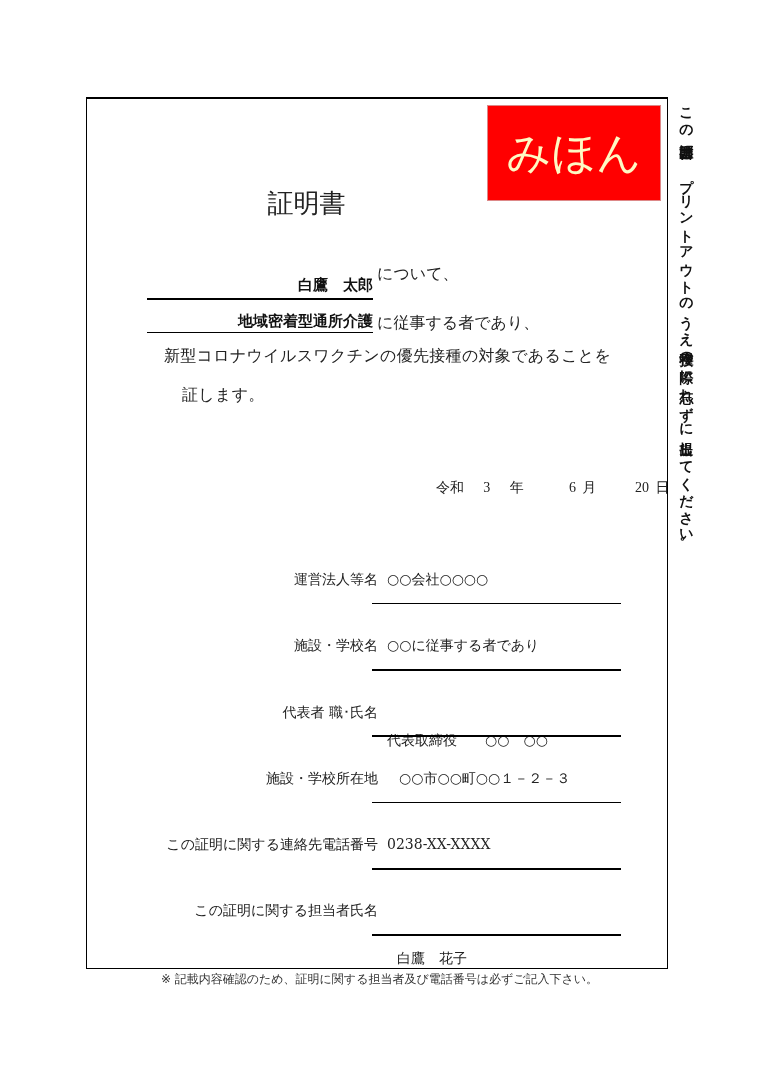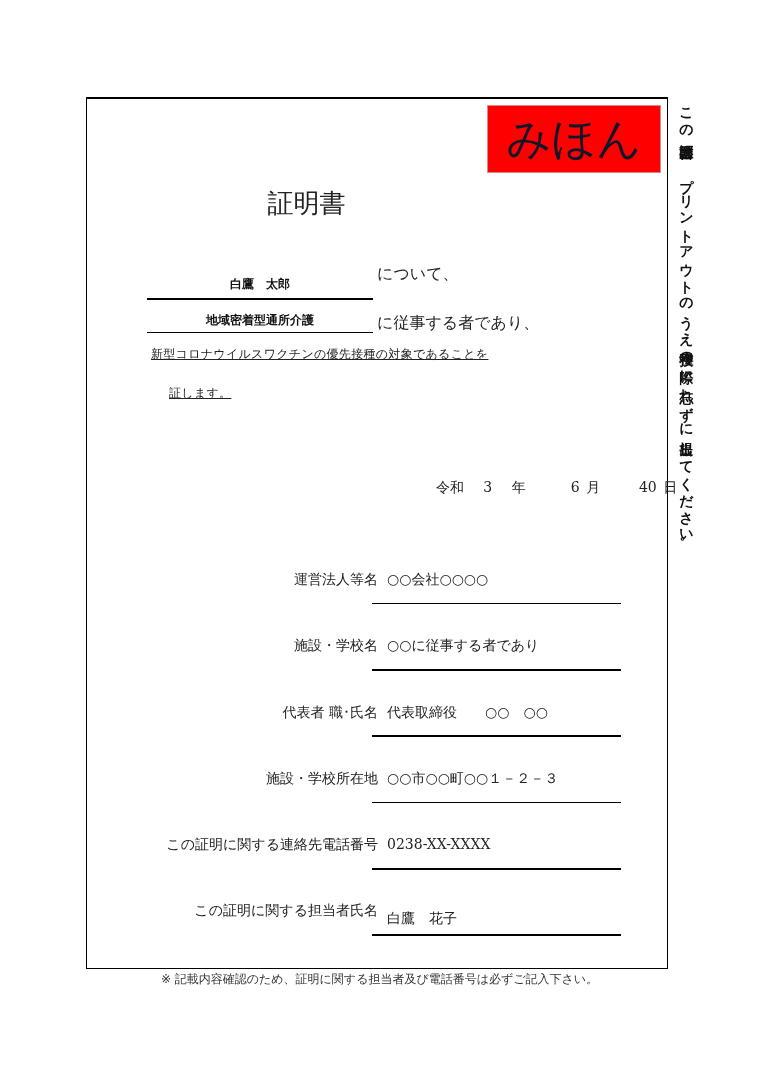--- a/index.html
+++ b/index.html
@@ -1,36 +1,36 @@
 <!DOCTYPE html>
 <html><head>
 <meta charset="utf-8">
 <style>
   html, body { margin:0; padding:0; background:#ffffff; }
   body { width:759px; height:1073px; position:relative; overflow:hidden;
          font-family:"DejaVu Serif","Liberation Serif",serif; color:#222; }
   .frame { position:absolute; left:86px; top:97px; width:582px; height:872px;
            border-top:2px solid #000; border-left:1px solid #000; border-right:1px solid #000;
            border-bottom:1px solid #000; box-sizing:border-box; }
-  .sample { position:absolute; left:487px; top:105px; width:174px; height:68px;
-            background:#ff0000; color:#0f172a; display:flex; align-items:center; justify-content:center;
+  .sample { position:absolute; left:487px; top:105px; width:174px; height:96px;
+            background:#ff0000; color:#fef9c3; display:flex; align-items:center; justify-content:center;
             font-family:"DejaVu Sans","Liberation Sans",sans-serif; font-size:44px;
             border:1px solid #d88; box-sizing:border-box; }
   .title { position:absolute; left:0; width:613px; top:186px; text-align:center; font-size:26px;
            font-family:"DejaVu Sans","Liberation Sans",sans-serif; color:#222; }
-  .fillrow { position:absolute; left:147px; width:226px; text-align:center; font-weight:bold;
-             font-family:"DejaVu Sans","Liberation Sans",sans-serif; font-size:12px; color:#111; }
+  .fillrow { position:absolute; left:147px; width:226px; text-align:right; font-weight:bold;
+             font-family:"DejaVu Sans","Liberation Sans",sans-serif; font-size:15px; color:#111; }
   .fillrow.r1 { top:276px; height:22px; border-bottom:2px solid #000; }
   .fillrow.r2 { top:312px; height:20px; border-bottom:1.5px solid #000; }
   .after { position:absolute; left:377px; font-size:16px; }
   .after.a1 { top:264px; } .after.a2 { top:313px; }
-  .para { position:absolute; left:151px; font-size:12px; letter-spacing:0.3px;text-decoration:underline; }
+  .para { position:absolute; left:164px; font-size:16px; letter-spacing:0.3px; }
   .para.p1 { top:346px; } .para.p2 { top:385px;margin-left:18px; }
   .date { position:absolute; left:436px; top:479px; font-size:14px; word-spacing:2px; }
-  .date span { display:inline-block; }
+  .date span { display:inline-block;font-family:Liberation Serif, serif; }
   .field-label { position:absolute; right:381px; font-size:14px; white-space:nowrap; }
   .field-value { position:absolute; left:387px; font-size:14px; white-space:nowrap; }
   .field-line { position:absolute; left:372px; width:249px; height:0; border-top:2px solid #000; }
   .note { position:absolute; left:0; width:759px; top:971px; text-align:center; font-size:12px;
           font-family:"DejaVu Sans","Liberation Sans",sans-serif; color:#333; }
   .vertical { position:absolute; left:676px; top:98px; width:22px; font-size:14px; font-weight:bold;
               font-family:"DejaVu Sans","Liberation Sans",sans-serif; color:#111;
               writing-mode:vertical-rl; text-orientation:upright; letter-spacing:1.2px; line-height:22px; }
 </style>
 </head>
@@ -51,43 +51,43 @@
 
 <div class="para p1">新型コロナウイルスワクチンの優先接種の対象であることを</div>
 <div class="para p2">証します。</div>
 
 <div class="date">
   <span>令和</span>&nbsp;&nbsp;
   <span>3</span>&nbsp;&nbsp;
   <span>年</span>&nbsp;&nbsp;&nbsp;&nbsp;&nbsp;&nbsp;
   <span>6</span>
   <span>月</span>&nbsp;&nbsp;&nbsp;&nbsp;&nbsp;
-  <span>40</span>
+  <span>20</span>
   <span>日</span>
 </div>
 
 <div class="field-label" style="top:571px;">運営法人等名</div>
 <div class="field-value" style="top:571px;">○○会社○○○○</div>
 <div class="field-line" style="top:603px;border-top-width:1.5px;"></div>
 
 <div class="field-label" style="top:637px;">施設・学校名</div>
 <div class="field-value" style="top:637px;">○○に従事する者であり</div>
 <div class="field-line" style="top:669px;"></div>
 
 <div class="field-label" style="top:704px;">代表者 職･氏名</div>
-<div class="field-value" style="top:704px;">代表取締役　　○○　○○</div>
+<div class="field-value" style="top:732px;">代表取締役　　○○　○○</div>
 <div class="field-line" style="top:735px;"></div>
 
 <div class="field-label" style="top:770px;">施設・学校所在地</div>
-<div class="field-value" style="top:770px;">○○市○○町○○１－２－３</div>
+<div class="field-value" style="top:770px;margin-left:12px;">○○市○○町○○１－２－３</div>
 <div class="field-line" style="top:802px;border-top-width:1.5px;"></div>
 
 <div class="field-label" style="top:836px;">この証明に関する連絡先電話番号</div>
 <div class="field-value" style="top:836px;">0238-XX-XXXX</div>
 <div class="field-line" style="top:868px;"></div>
 
 <div class="field-label" style="top:902px;">この証明に関する担当者氏名</div>
-<div class="field-value" style="top:910px;">白鷹　花子</div>
+<div class="field-value" style="top:950px;margin-left:10px;">白鷹　花子</div>
 <div class="field-line" style="top:934px;"></div>
 
 <div class="note">※ 記載内容確認のため、証明に関する担当者及び電話番号は必ずご記入下さい。</div>
 
 <div class="vertical">この証明書は、プリントアウトのうえ接種の際に忘れずに提出してください。</div>
 
 </body></html>

